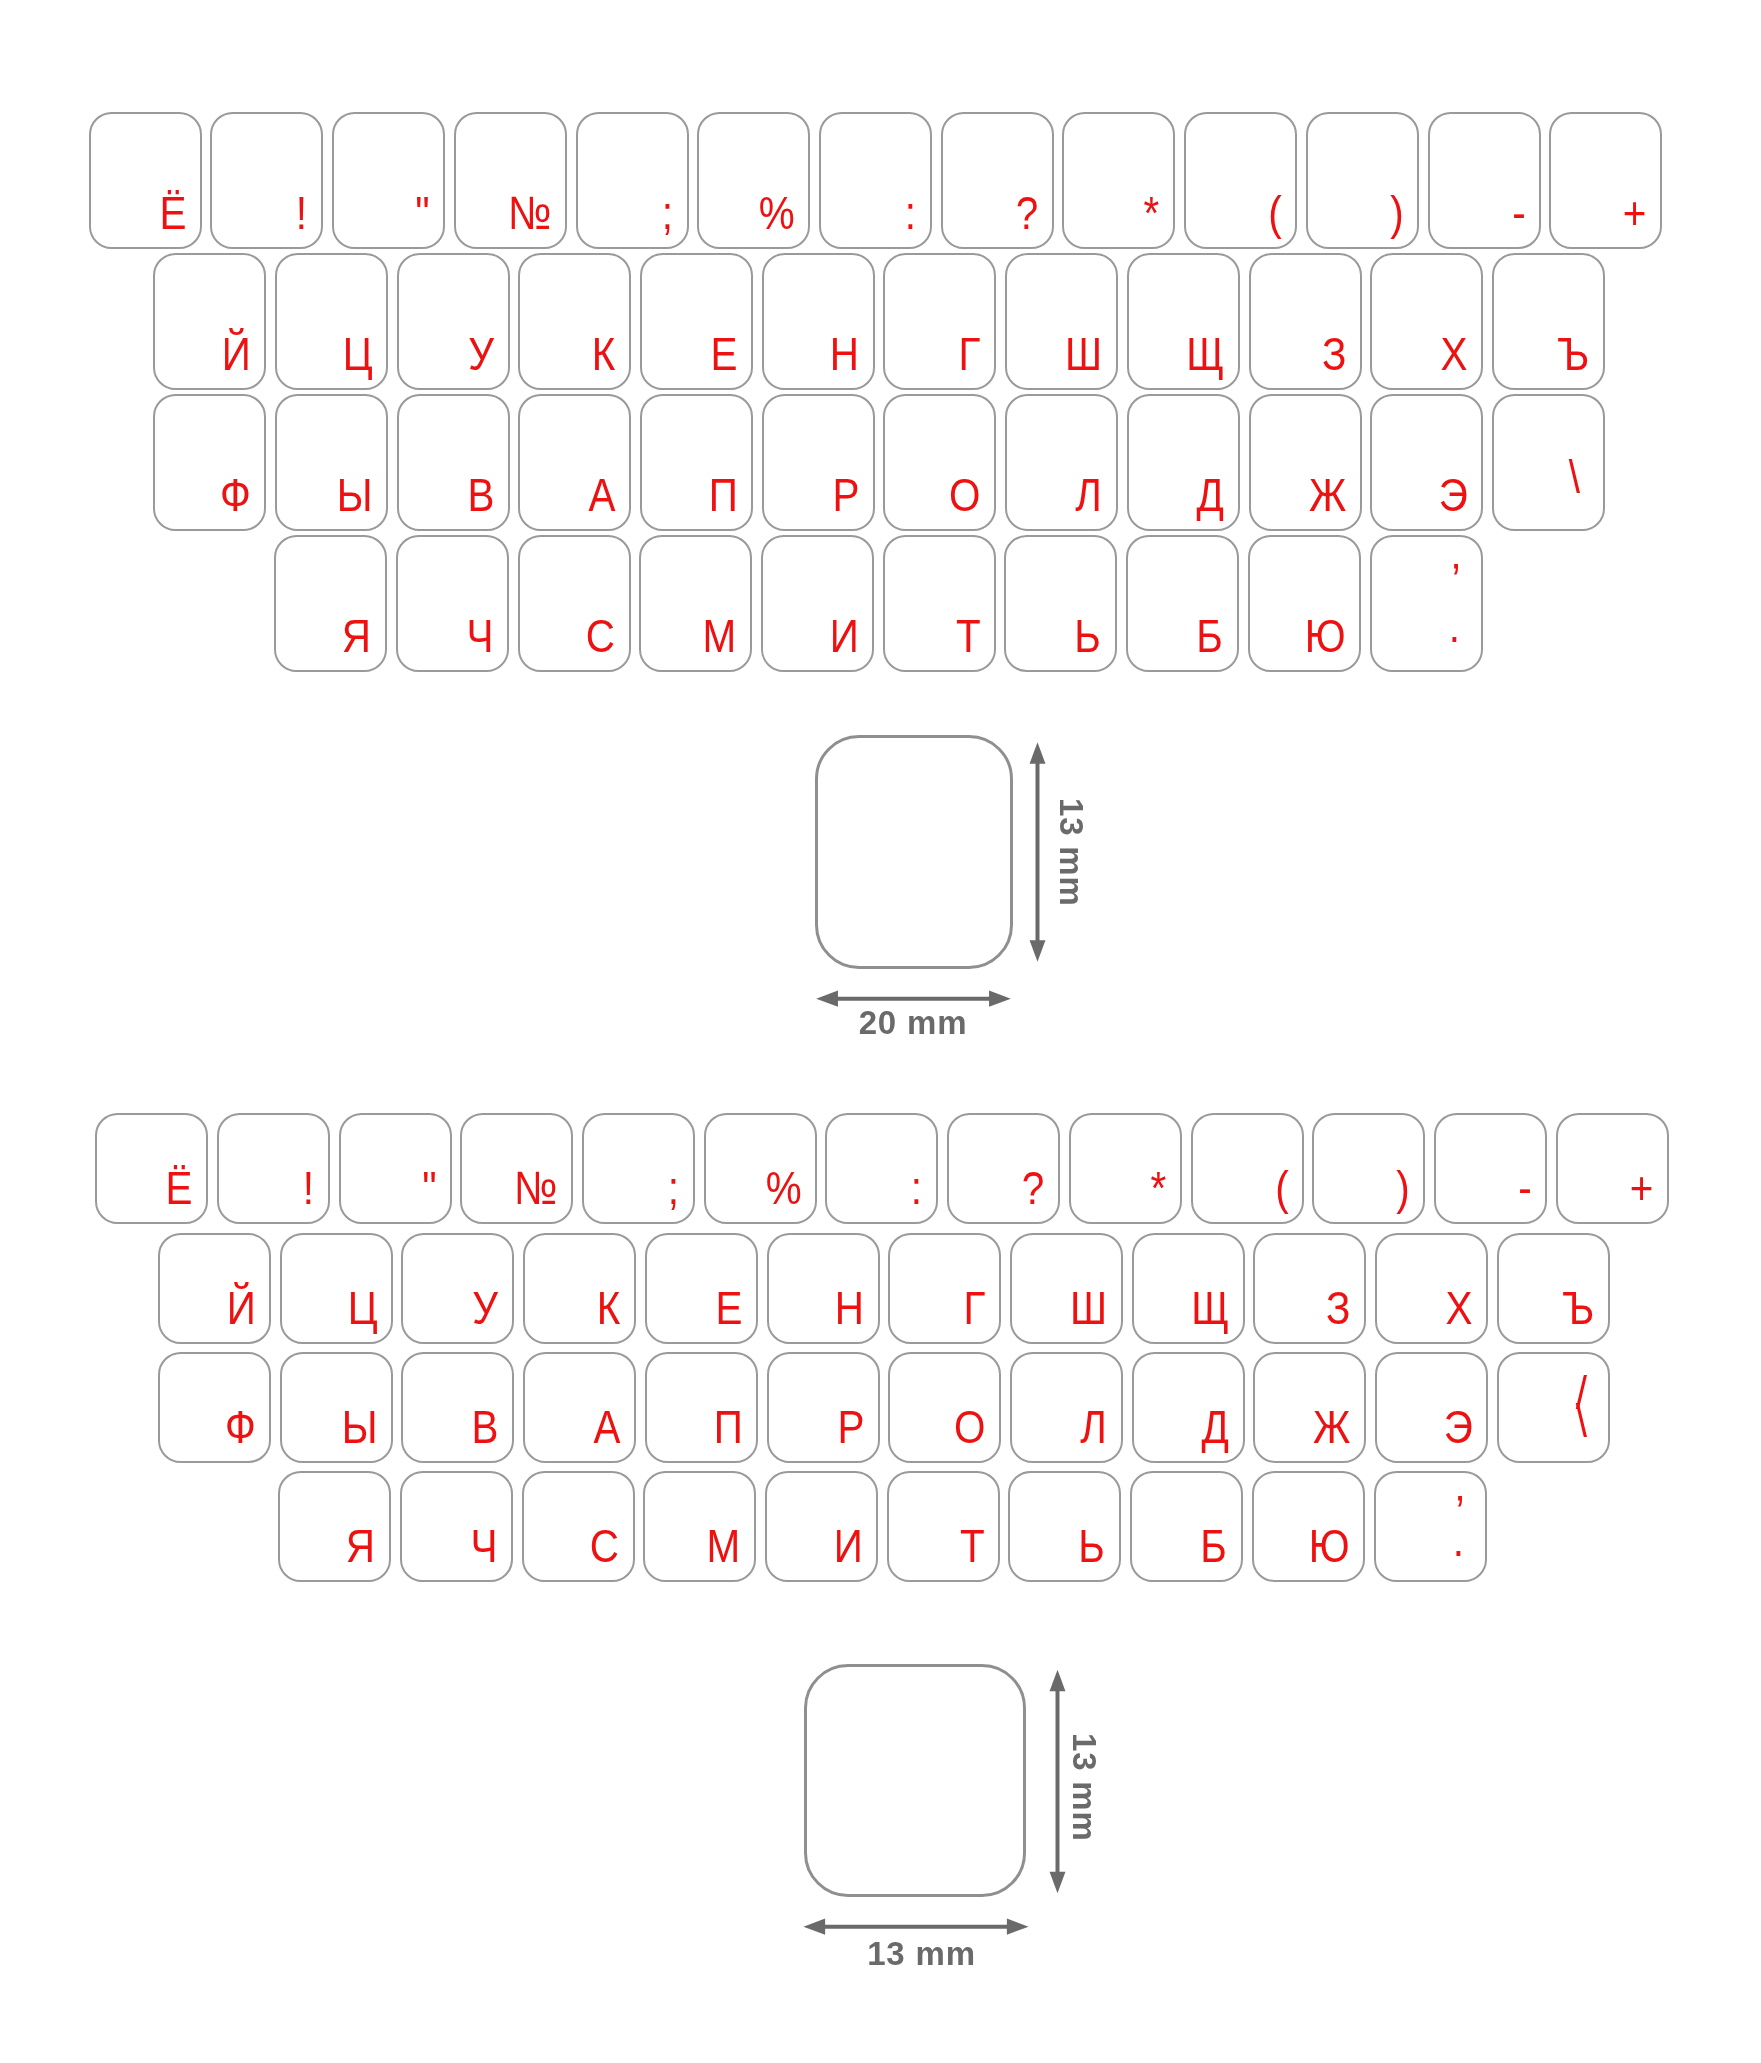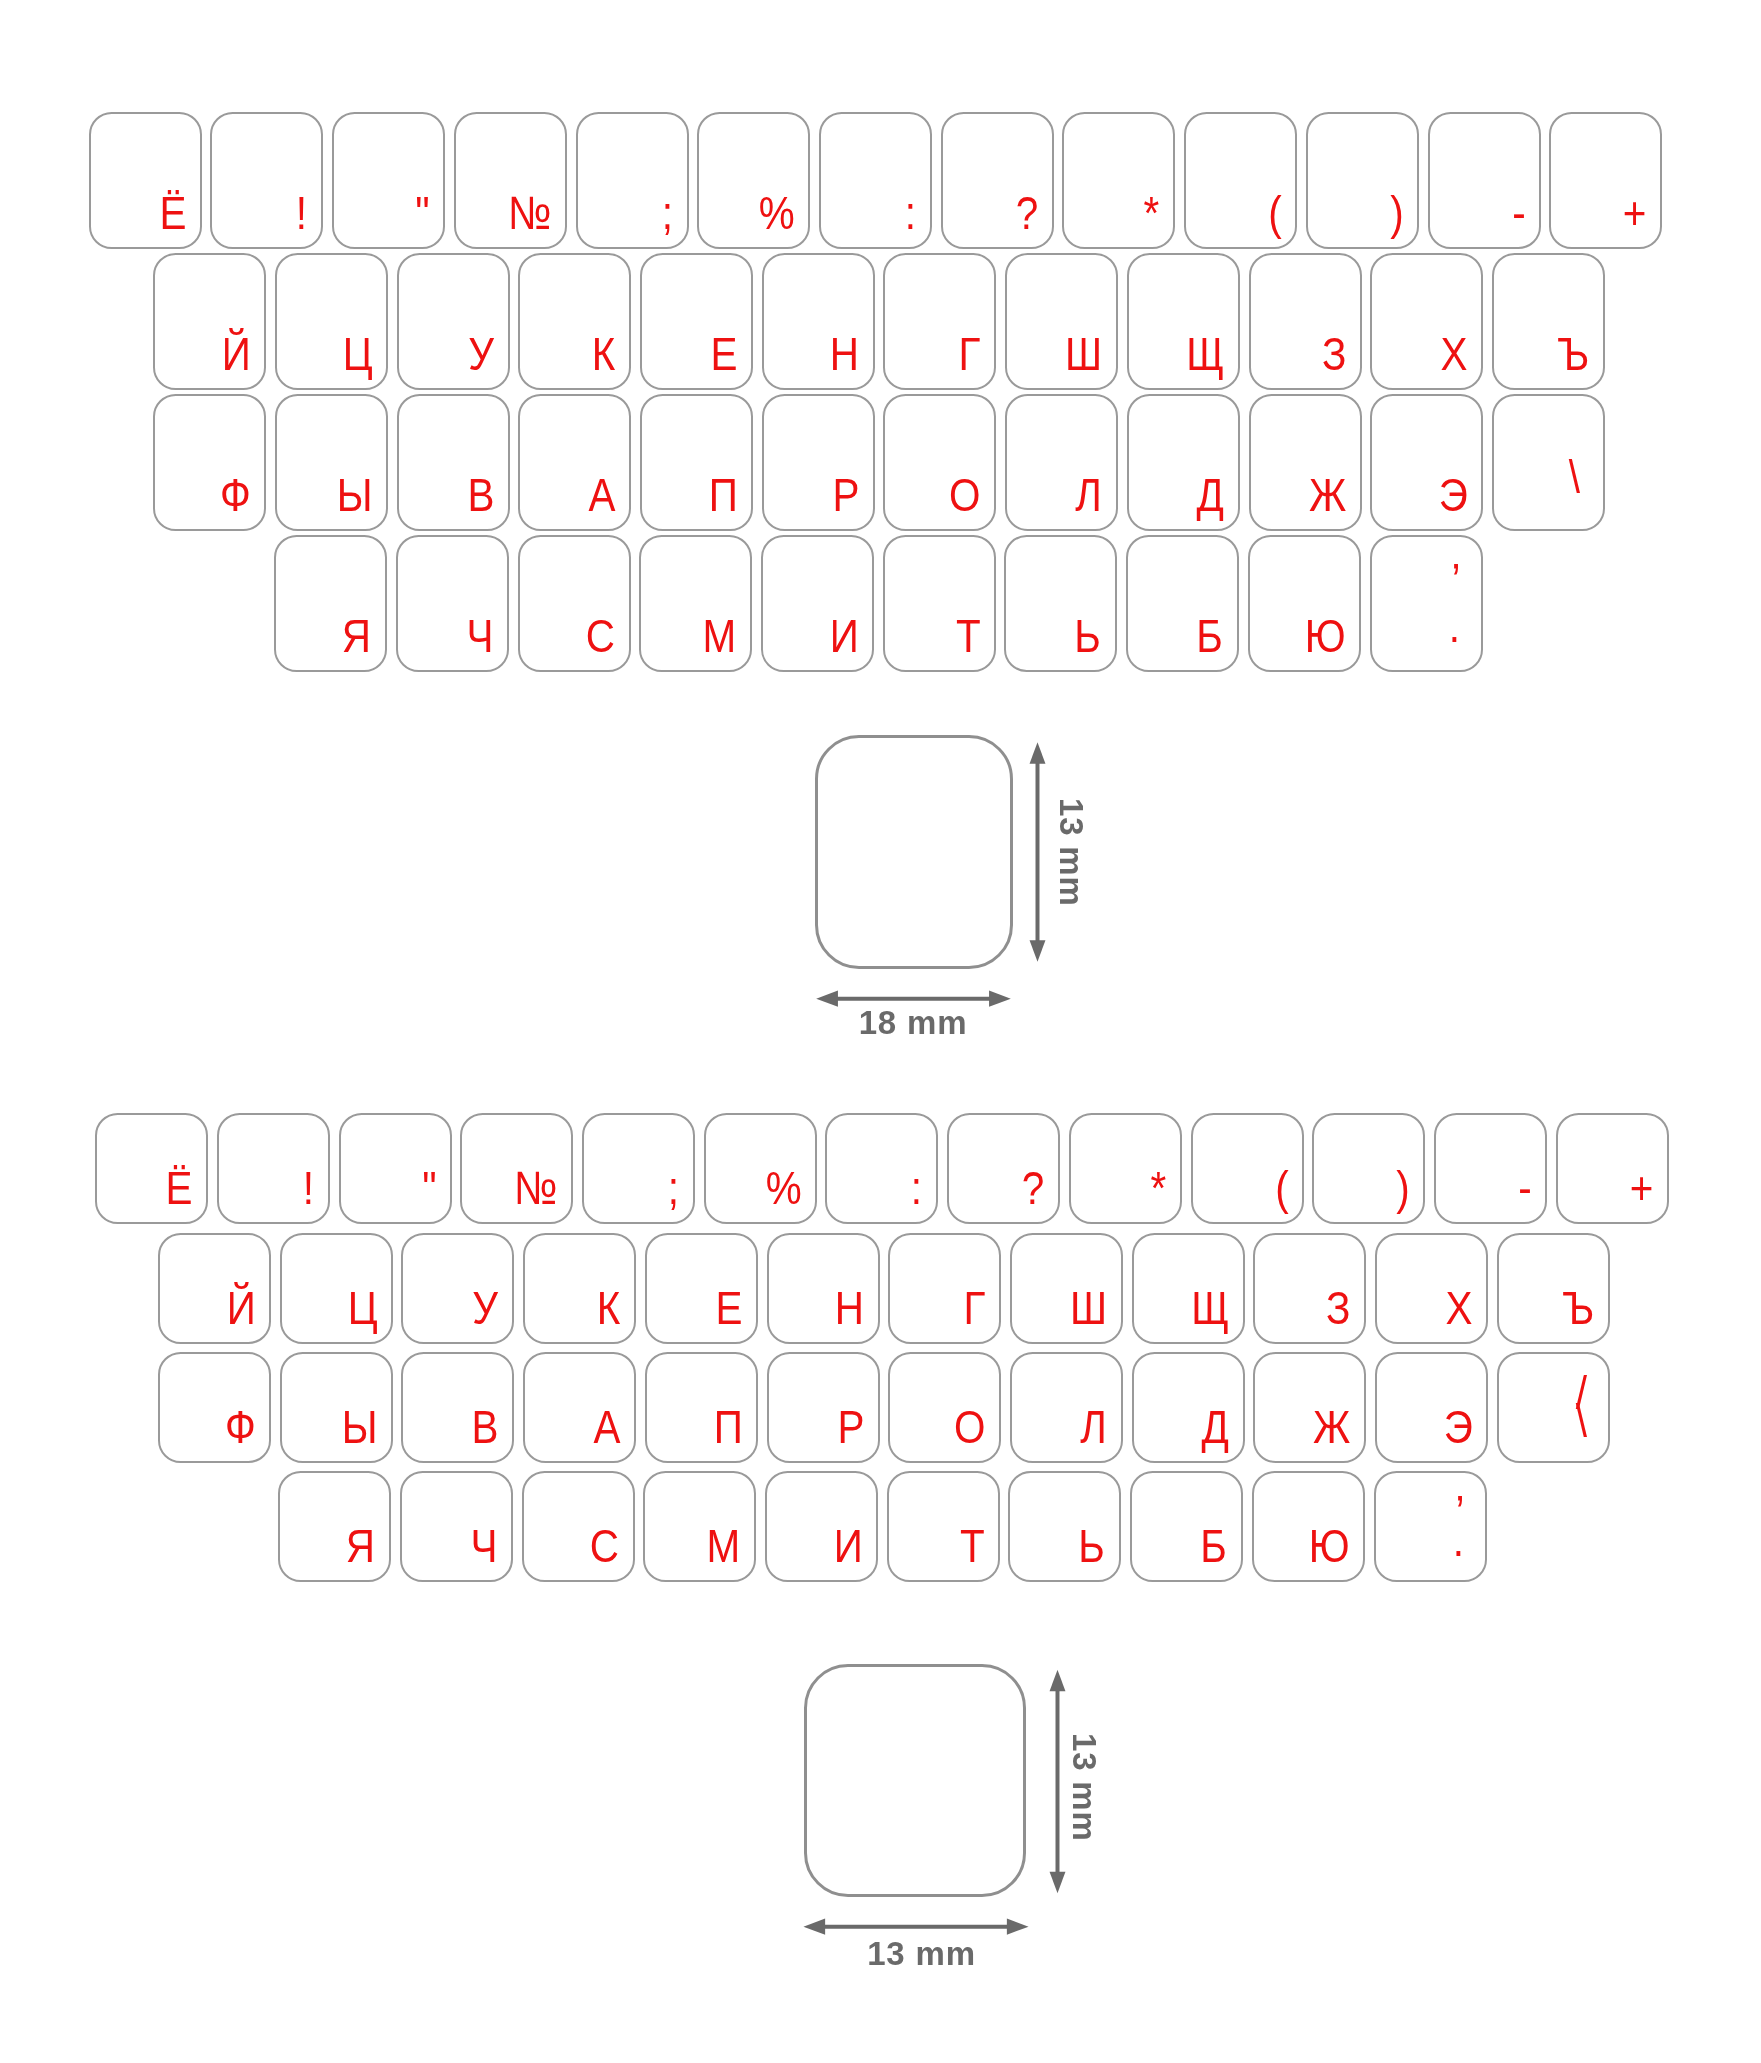--- a/index.html
+++ b/index.html
@@ -337,21 +337,21 @@
       <polygon points="22,0 12,27 32,27" fill="currentColor"></polygon>
       <polygon points="22,276 12,249 32,249" fill="currentColor"></polygon>
     </svg>
     <div class="dim-label v" style="left:243px;top:37px;width:45px;height:181px;">13 mm</div>
 
     <svg class="dim-arrow" style="left:9.7px;top:264px;" width="195" height="19.3" viewBox="0 0 242 24">
       <line x1="16" y1="12" x2="226" y2="12" stroke="currentColor" stroke-width="5"></line>
       <polygon points="0,12 27,2 27,22" fill="currentColor"></polygon>
       <polygon points="242,12 215,2 215,22" fill="currentColor"></polygon>
     </svg>
-    <div class="dim-label h" style="left:0px;top:281px;width:214px;">18 mm</div>
+    <div class="dim-label h" style="left:0px;top:281px;width:214px;">20 mm</div>
   </figure>
 
   <figure class="dim" style="left:790px;top:1653px;width:371px;height:355px;margin:0;">
     <div class="dim-key" style="left:13.7px;top:10.5px;width:222px;height:233px;"></div>
 
     <svg class="dim-arrow" style="left:250px;top:15.3px;" width="35" height="227" viewBox="0 0 44 281">
       <line x1="22" y1="16" x2="22" y2="265" stroke="currentColor" stroke-width="5"></line>
       <polygon points="22,0 12,27 32,27" fill="currentColor"></polygon>
       <polygon points="22,281 12,254 32,254" fill="currentColor"></polygon>
     </svg>

